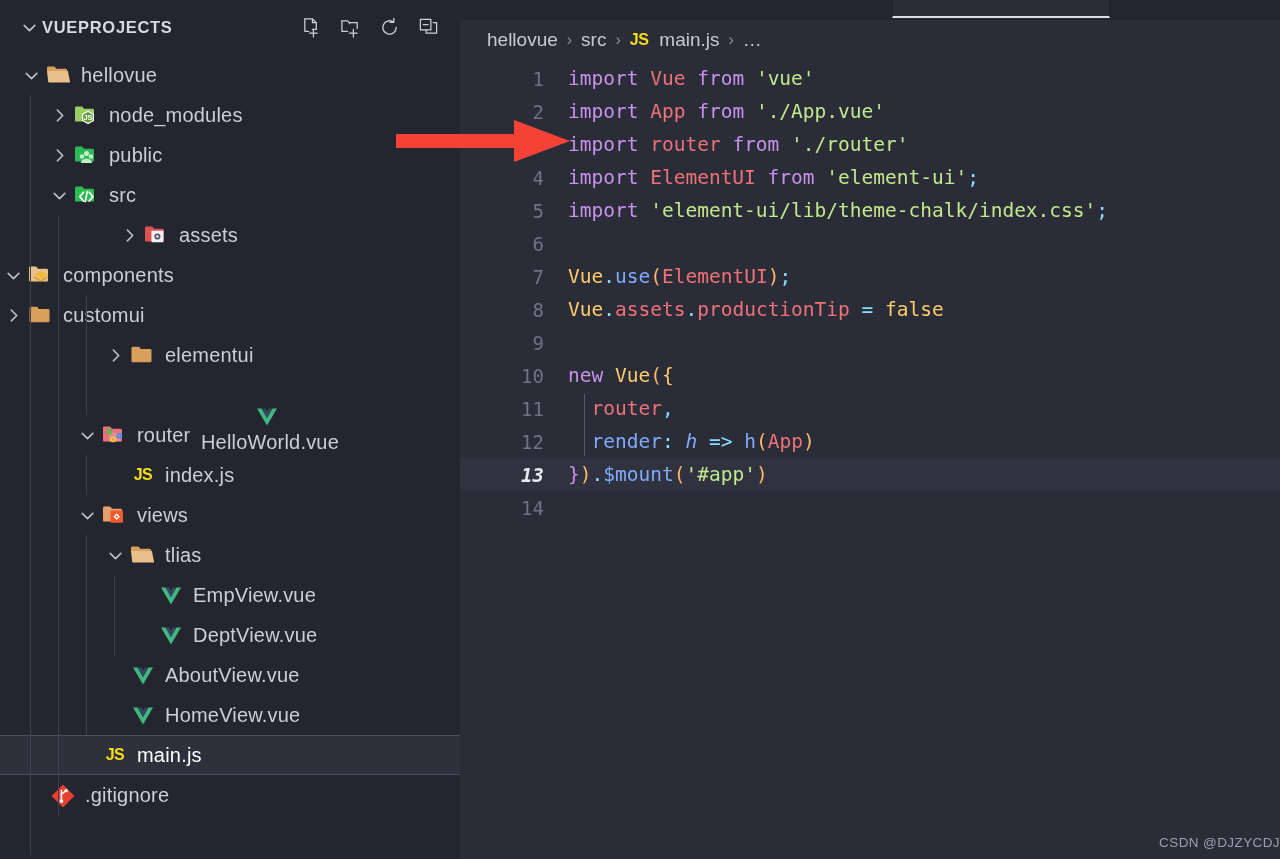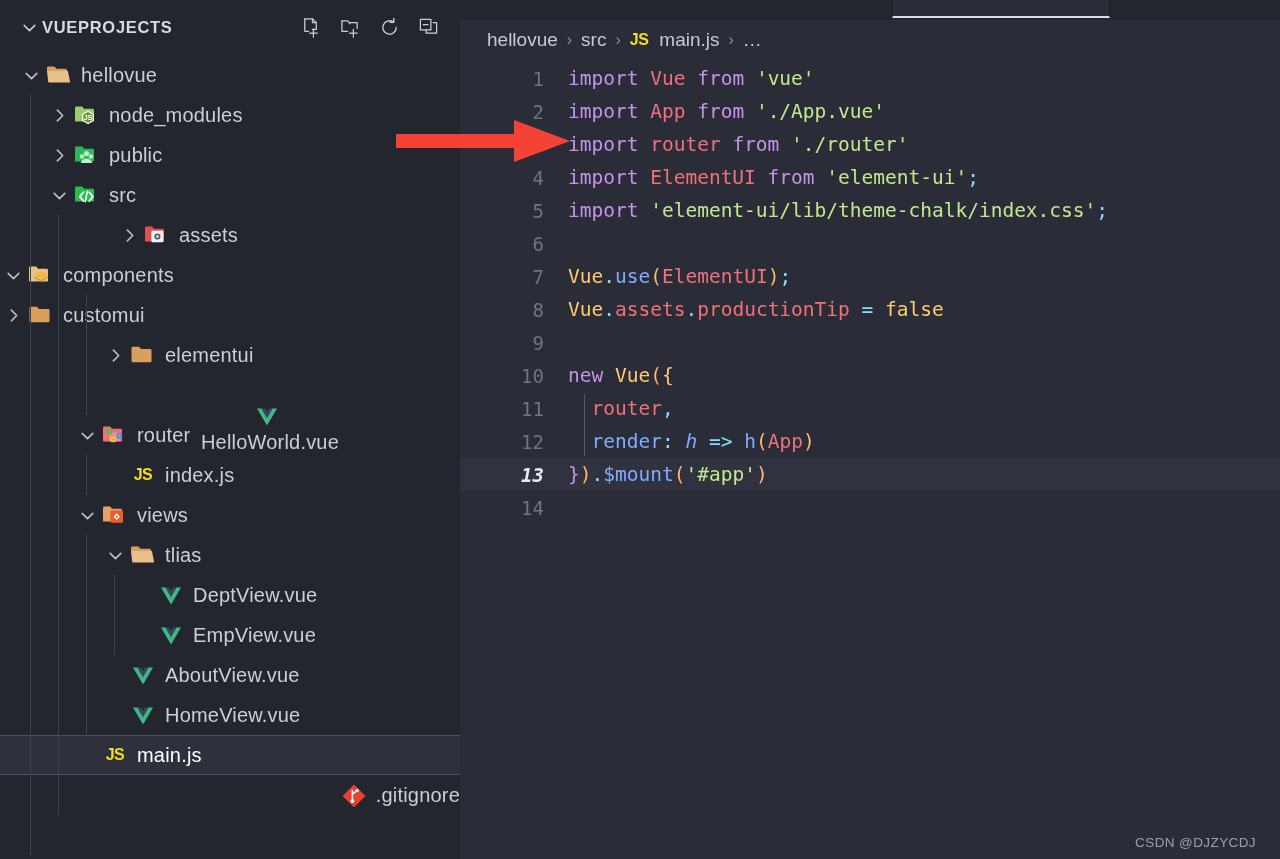--- a/index.html
+++ b/index.html
@@ -197,21 +197,21 @@
     top: 118px;
     width: 174px;
     height: 46px;
     pointer-events: none;
     z-index: 40;
   }
 
   
   #watermark {
     position: absolute;
-    right: 24px;
+    right: 0;
     bottom: 9px;
     font-size: 13.5px;
     color: #9aa0ab;
     letter-spacing: 0.4px;
     z-index: 30;
   }
 </style>
 </head>
 <body>
 
@@ -446,31 +446,31 @@
           <span class="rlabel">tlias</span>
         </div>
         <div class="row" style="padding-left: 130px;">
           <div class="chev empty"></div>
           <div class="ficon">
             <svg width="26" height="24" viewBox="0 0 26 24">
               <path d="M3 4.5 h4.6 L13 14 l5.4-9.5 H23 L13 21.5 Z" fill="#41b883"></path>
               <path d="M7.6 4.5 h3.6 L13 7.8 l1.8-3.3 h3.6 L13 14 Z" fill="#35495e"></path>
             </svg>
           </div>
-          <span class="rlabel">DeptView.vue</span>
+          <span class="rlabel">EmpView.vue</span>
         </div>
         <div class="row" style="padding-left: 130px;">
           <div class="chev empty"></div>
           <div class="ficon">
             <svg width="26" height="24" viewBox="0 0 26 24">
               <path d="M3 4.5 h4.6 L13 14 l5.4-9.5 H23 L13 21.5 Z" fill="#41b883"></path>
               <path d="M7.6 4.5 h3.6 L13 7.8 l1.8-3.3 h3.6 L13 14 Z" fill="#35495e"></path>
             </svg>
           </div>
-          <span class="rlabel">EmpView.vue</span>
+          <span class="rlabel">DeptView.vue</span>
         </div>
         <div class="row" style="padding-left: 102px;">
           <div class="chev empty"></div>
           <div class="ficon">
             <svg width="26" height="24" viewBox="0 0 26 24">
               <path d="M3 4.5 h4.6 L13 14 l5.4-9.5 H23 L13 21.5 Z" fill="#41b883"></path>
               <path d="M7.6 4.5 h3.6 L13 7.8 l1.8-3.3 h3.6 L13 14 Z" fill="#35495e"></path>
             </svg>
           </div>
           <span class="rlabel">AboutView.vue</span>
@@ -485,21 +485,21 @@
           </div>
           <span class="rlabel">HomeView.vue</span>
         </div>
         <div class="row selected" style="padding-left: 74px;">
           <div class="chev empty"></div>
           <div class="ficon">
             <span class="js-badge">JS</span>
           </div>
           <span class="rlabel">main.js</span>
         </div>
-        <div class="row" style="padding-left: 22px; justify-content: flex-end;">
+        <div class="row" style="padding-left: 22px;">
           <div class="chev empty"></div>
           <div class="ficon">
             <svg width="26" height="24" viewBox="0 0 26 24">
               <path d="M13 1.6 L24.4 13 L13 24.4 L1.6 13 Z" fill="#e8422f"></path>
               <g stroke="#ffffff" stroke-width="1.5" fill="none" stroke-linecap="round">
                 <line x1="11.4" y1="7.5" x2="11.4" y2="17.4"></line>
                 <line x1="11.4" y1="11.1" x2="15.6" y2="8.2"></line>
               </g>
               <circle cx="11.4" cy="18.1" r="1.9" fill="#ffffff"></circle>
               <circle cx="16.2" cy="7.6" r="1.7" fill="#ffffff"></circle>

